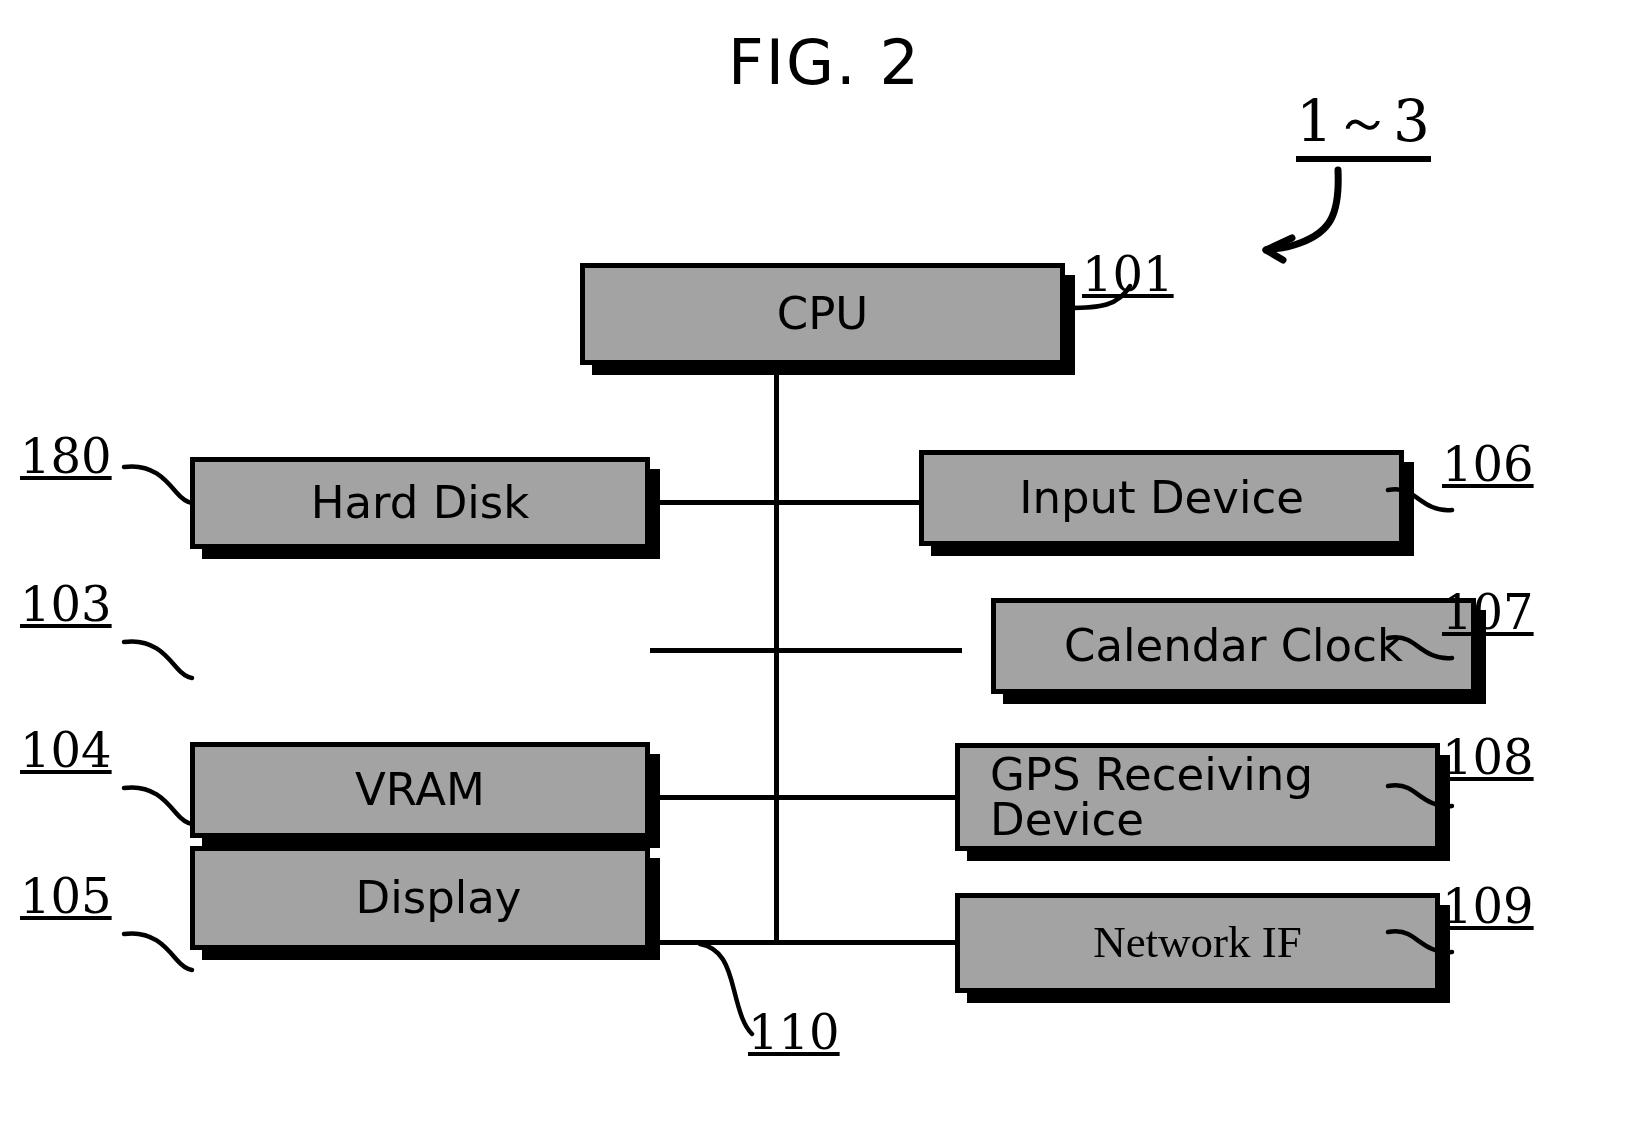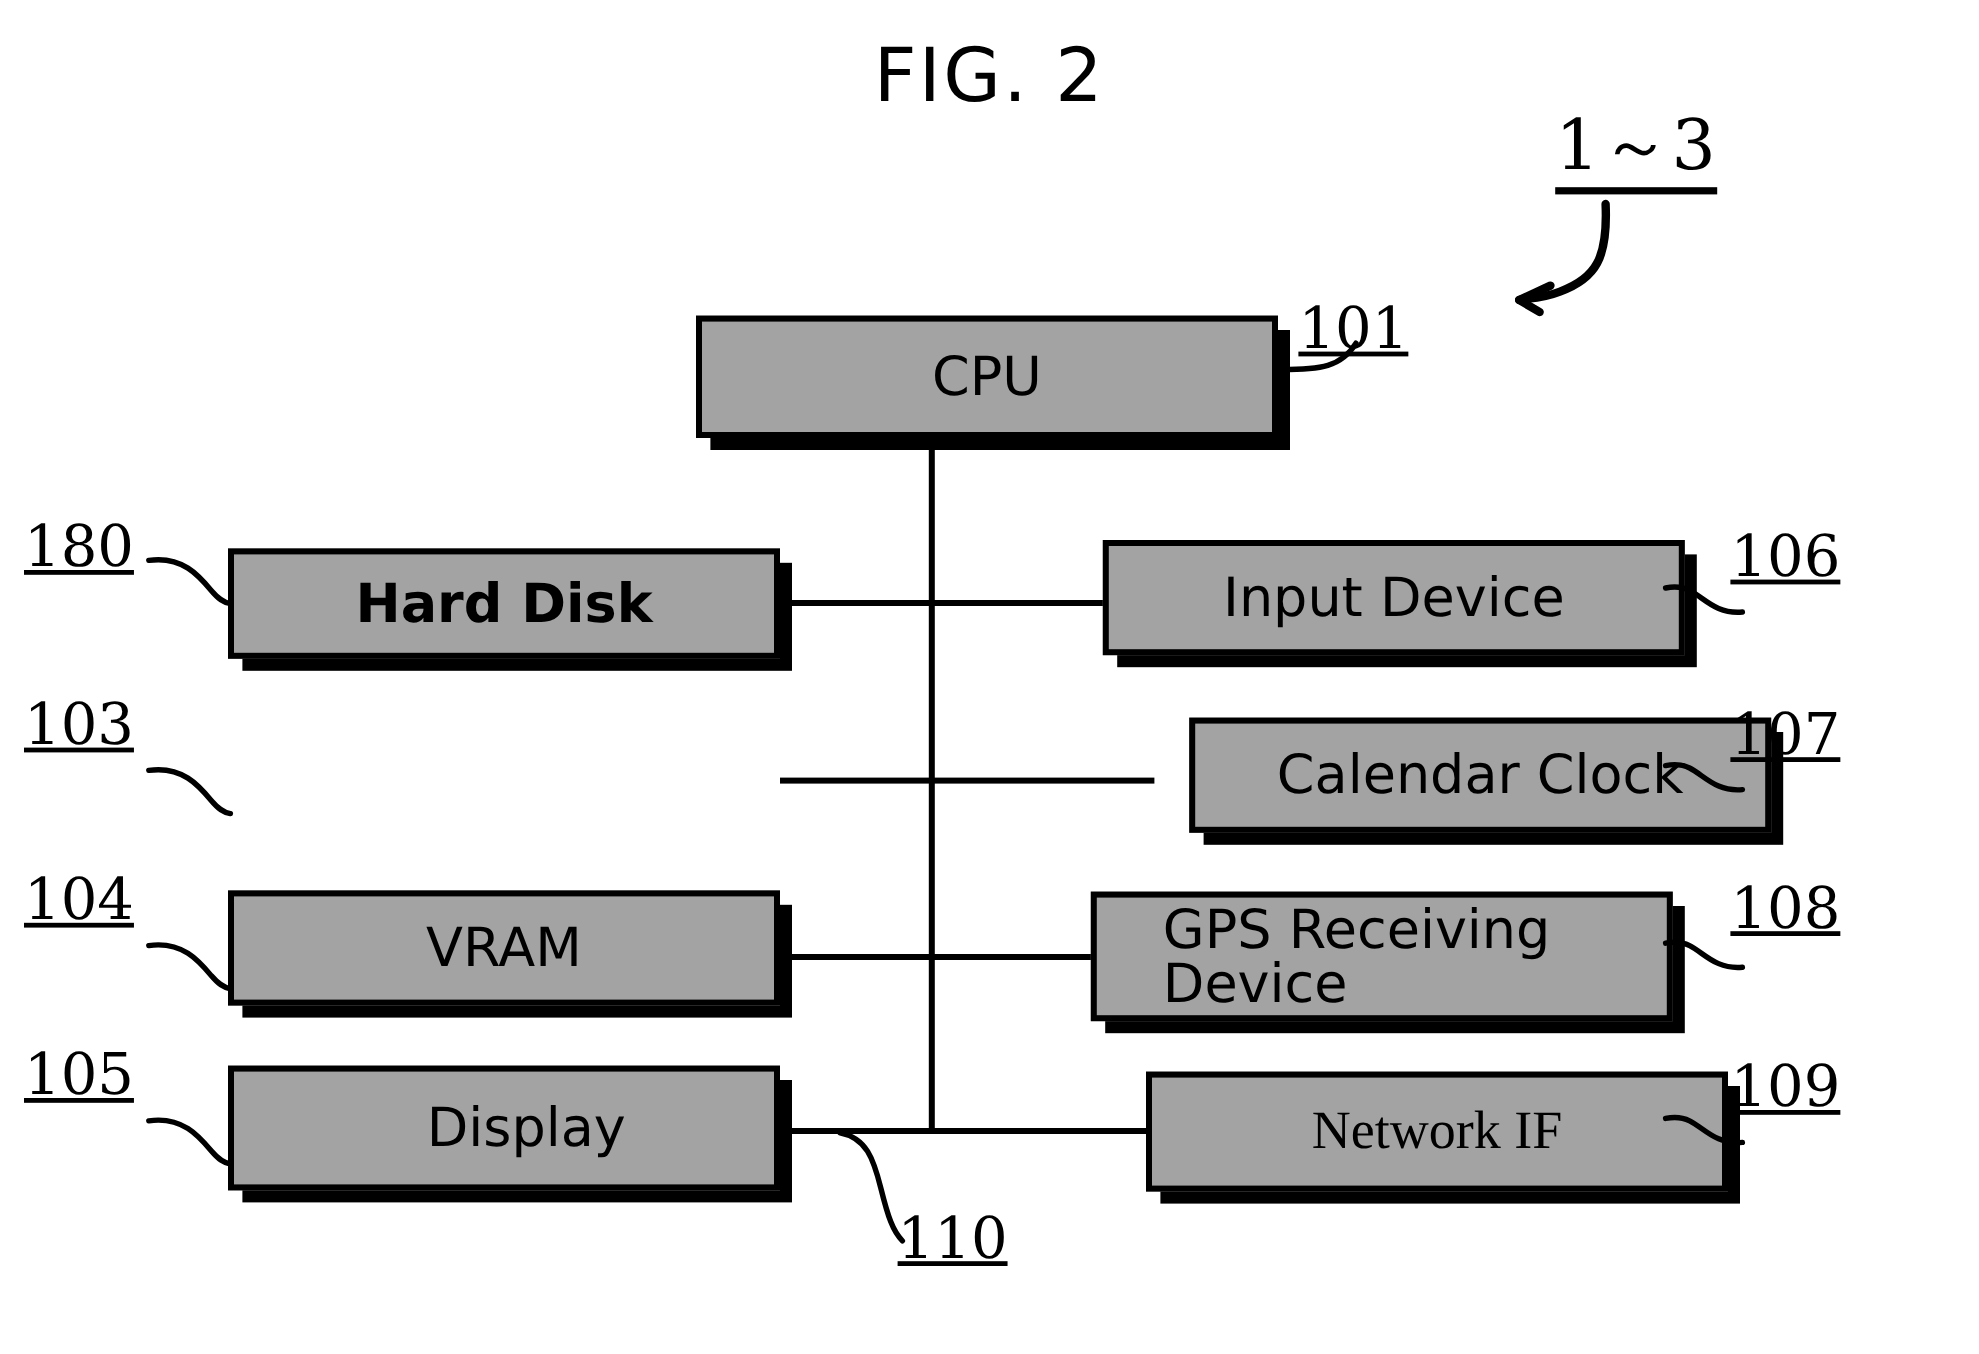--- a/index.html
+++ b/index.html
@@ -73,42 +73,42 @@
 
   <div class="wire h" style="left:650px;top:500px;width:312px;"></div>
   <div class="wire h" style="left:650px;top:648px;width:312px;"></div>
   <div class="wire h" style="left:650px;top:795px;width:312px;"></div>
   <div class="wire h" style="left:650px;top:940px;width:312px;"></div>
 
   <div class="block" style="left:580px;top:263px;width:485px;height:102px;">
     <span class="blabel">CPU</span>
   </div>
 
-  <div class="block" style="left:190px;top:457px;width:460px;height:92px;font-weight:bold;">
+  <div class="block" style="left:190px;top:457px;width:460px;height:92px;">
     <span class="blabel">Hard Disk</span>
   </div>
 
 
   <div class="block" style="left:190px;top:742px;width:460px;height:96px;">
     <span class="blabel">VRAM</span>
   </div>
 
-  <div class="block" style="left:190px;top:888px;width:460px;height:104px;padding-left:37px;">
+  <div class="block" style="left:190px;top:846px;width:460px;height:104px;padding-left:37px;">
     <span class="blabel">Display</span>
   </div>
 
   <div class="block" style="left:899px;top:450px;width:485px;height:96px;margin-left:20px;">
     <span class="blabel">Input Device</span>
   </div>
 
   <div class="block" style="left:955px;top:598px;width:485px;height:96px;margin-left:36px;">
     <span class="blabel">Calendar Clock</span>
   </div>
 
-  <div class="block two-line" style="left:909px;top:743px;width:485px;height:108px;padding-left:25px;">
+  <div class="block two-line" style="left:955px;top:743px;width:485px;height:108px;">
     <span class="blabel">GPS Receiving
 Device</span>
   </div>
 
   <div class="block" style="left:955px;top:893px;width:485px;height:100px;font-family:Liberation Serif, serif;">
     <span class="blabel">Network IF</span>
   </div>
 
   <div class="ref" style="left:1082px;top:250px;">101</div>
 

